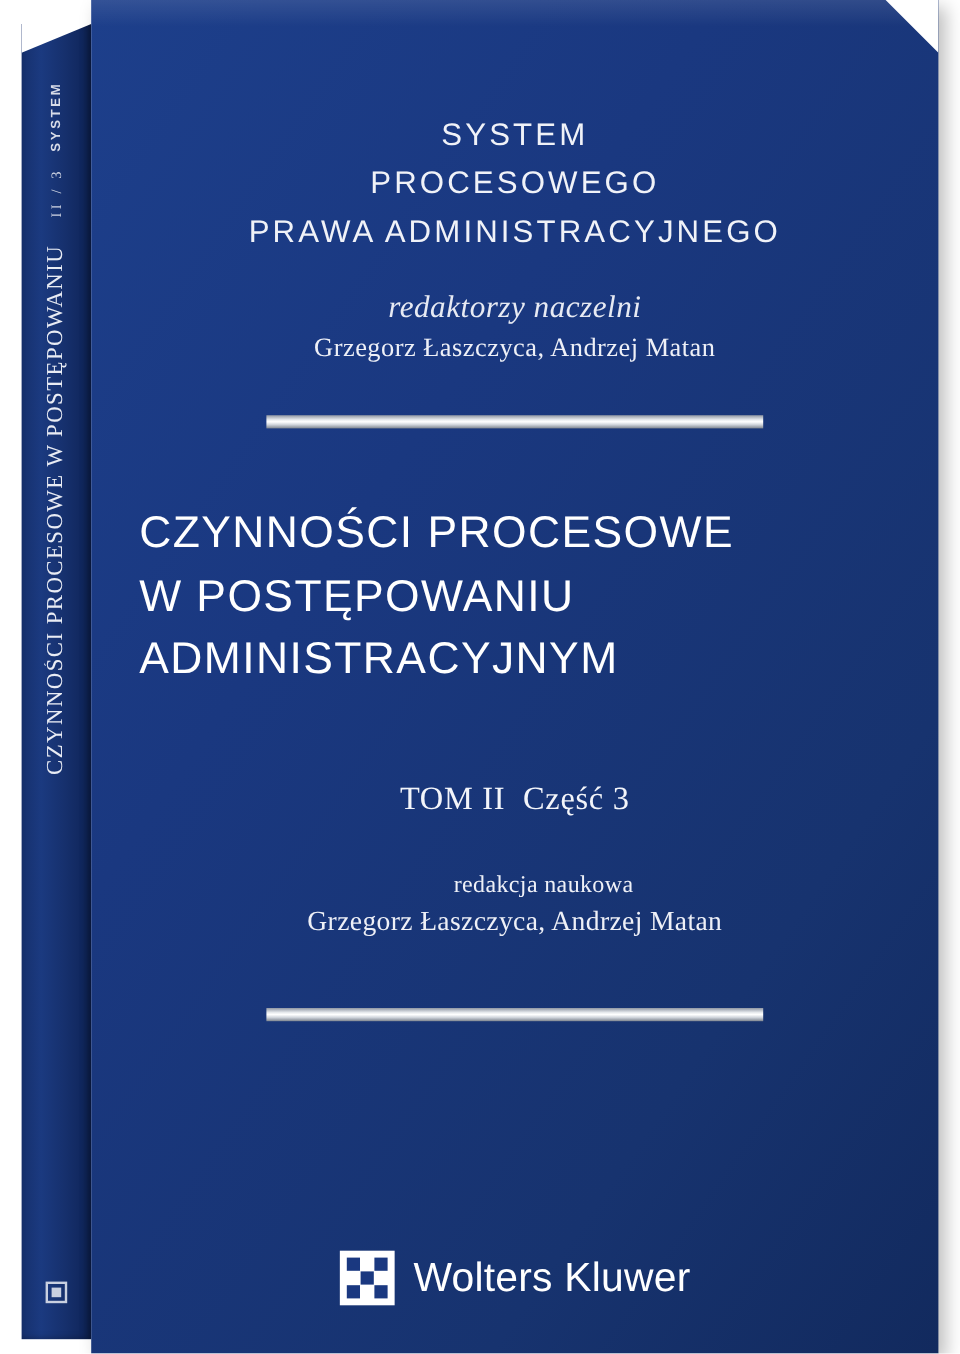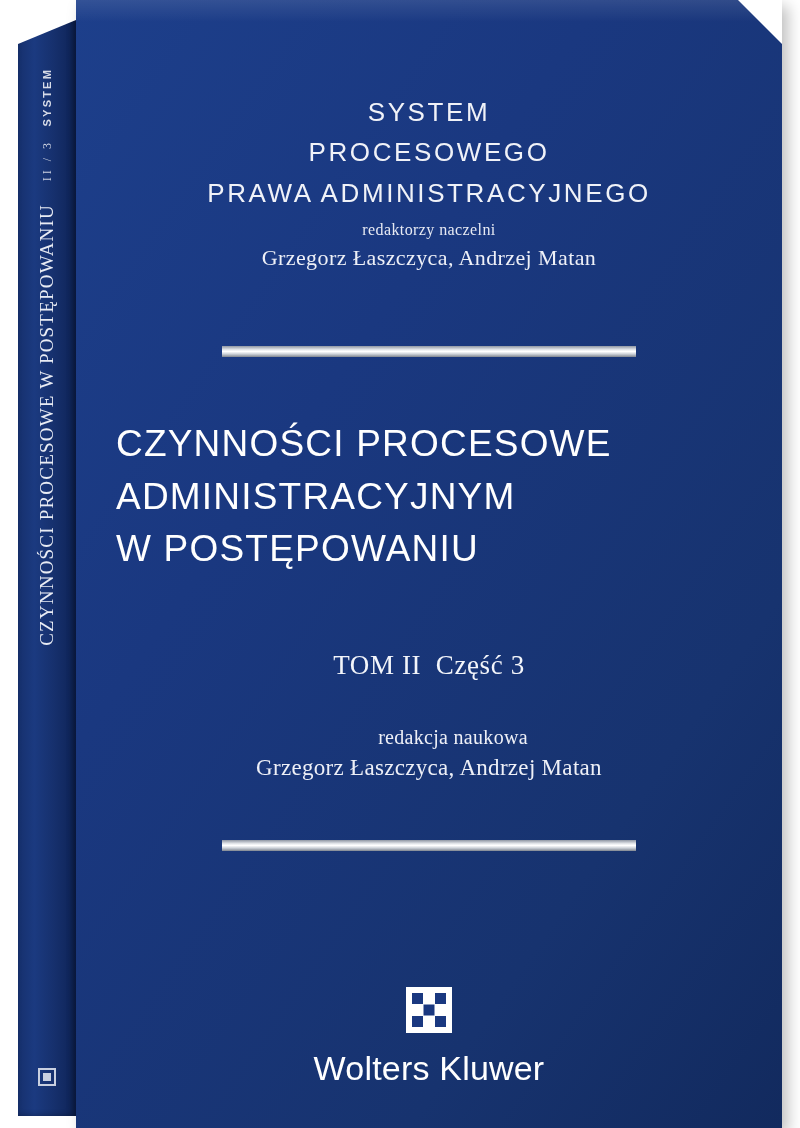--- a/index.html
+++ b/index.html
@@ -140,25 +140,26 @@
   }
   .series-line {
     font-family: "Liberation Sans", sans-serif;
     font-size: 26px;
     letter-spacing: 2.6px;
     font-weight: 400;
     line-height: 1.55;
     color: #f0f2f8;
   }
   .series-sub {
-    margin-top: 8px;
-    font-family: "Liberation Serif", serif;
-    font-size: 16px;
+    margin-top: 28px;
+    font-family: "Liberation Serif", serif;
+    font-size: 26px;
     color: #e7eaf3;
     letter-spacing: 0.4px;
+    font-style: italic;
   }
   .series-editors {
     margin-top: 6px;
     font-family: "Liberation Serif", serif;
     font-size: 22px;
     color: #eef0f7;
     letter-spacing: 0.4px;
   }
 
   .rule {
@@ -215,21 +216,20 @@
 
   
   .publisher {
     position: absolute;
     left: 0; right: 0;
     bottom: 40px;
     display: flex;
     align-items: center;
     justify-content: center;
     gap: 16px;
-    flex-direction: column;
   }
   .wk-mark {
     position: relative;
     width: 46px;
     height: 46px;
     flex: 0 0 auto;
   }
   .publisher-name {
     color: #ffffff;
     font-family: "Liberation Sans", sans-serif;
@@ -272,22 +272,22 @@
       <div class="series-line">PROCESOWEGO</div>
       <div class="series-line">PRAWA ADMINISTRACYJNEGO</div>
       <div class="series-sub">redaktorzy naczelni</div>
       <div class="series-editors">Grzegorz Łaszczyca, Andrzej Matan</div>
     </div>
 
     <div class="rule rule-top"></div>
 
     <div class="main-title">
       <div>CZYNNOŚCI PROCESOWE</div>
+      <div>W POSTĘPOWANIU</div>
       <div>ADMINISTRACYJNYM</div>
-      <div>W POSTĘPOWANIU</div>
     </div>
 
     <div class="volume">TOM II&nbsp; Część 3</div>
 
     <div class="editor-block">
       <div class="editor-label">redakcja naukowa</div>
       <div class="editor-names">Grzegorz Łaszczyca, Andrzej Matan</div>
     </div>
 
     <div class="rule rule-bottom"></div>

